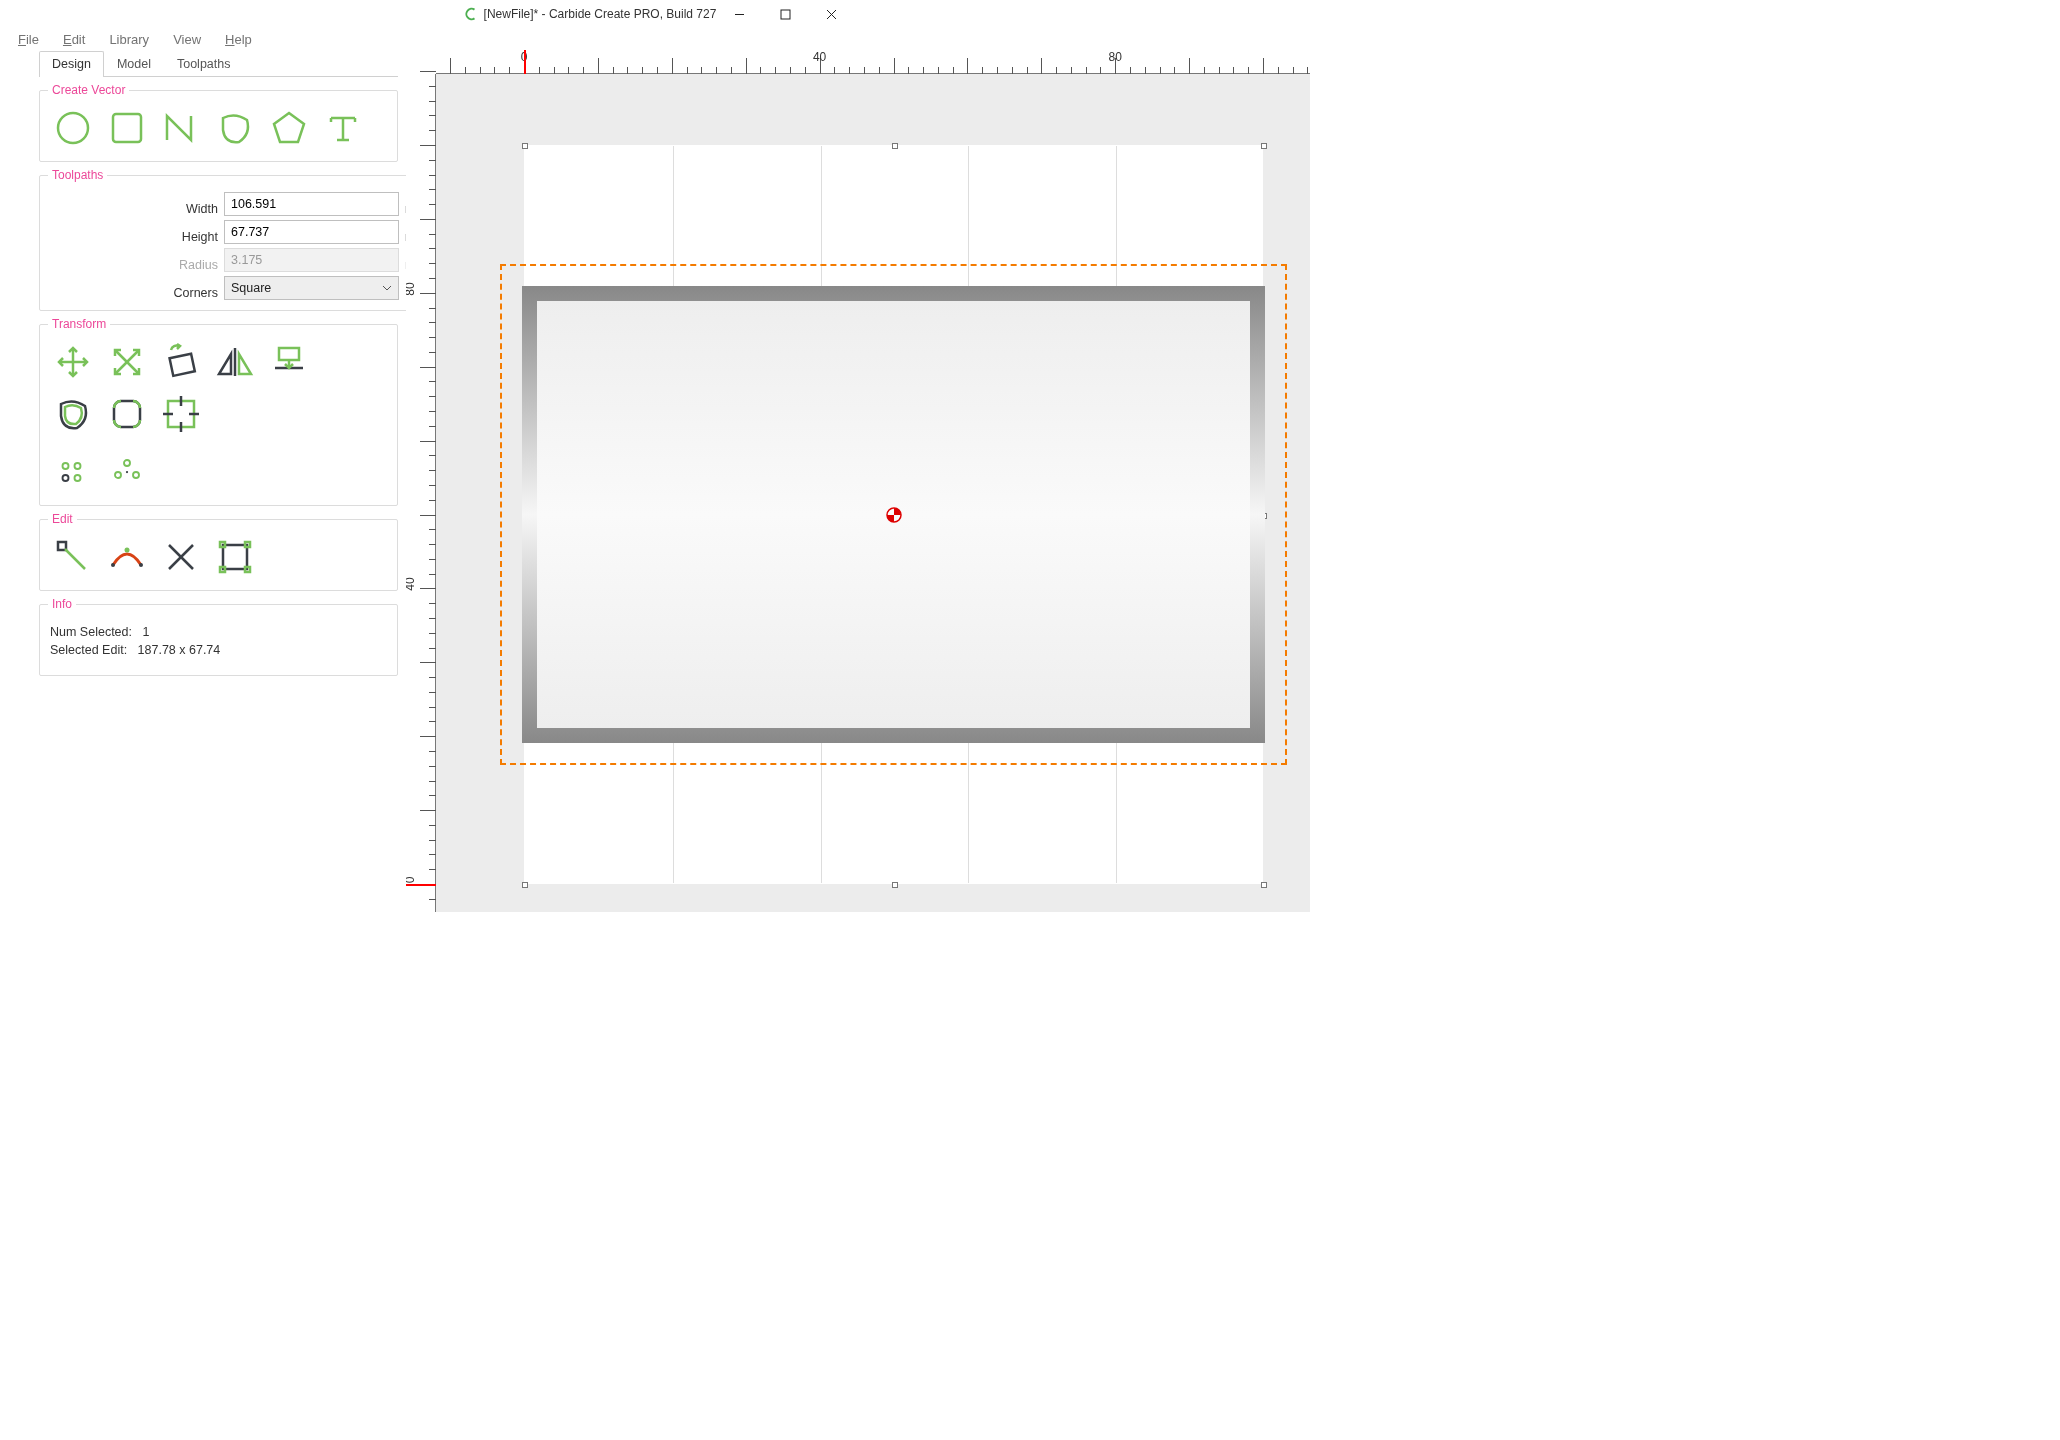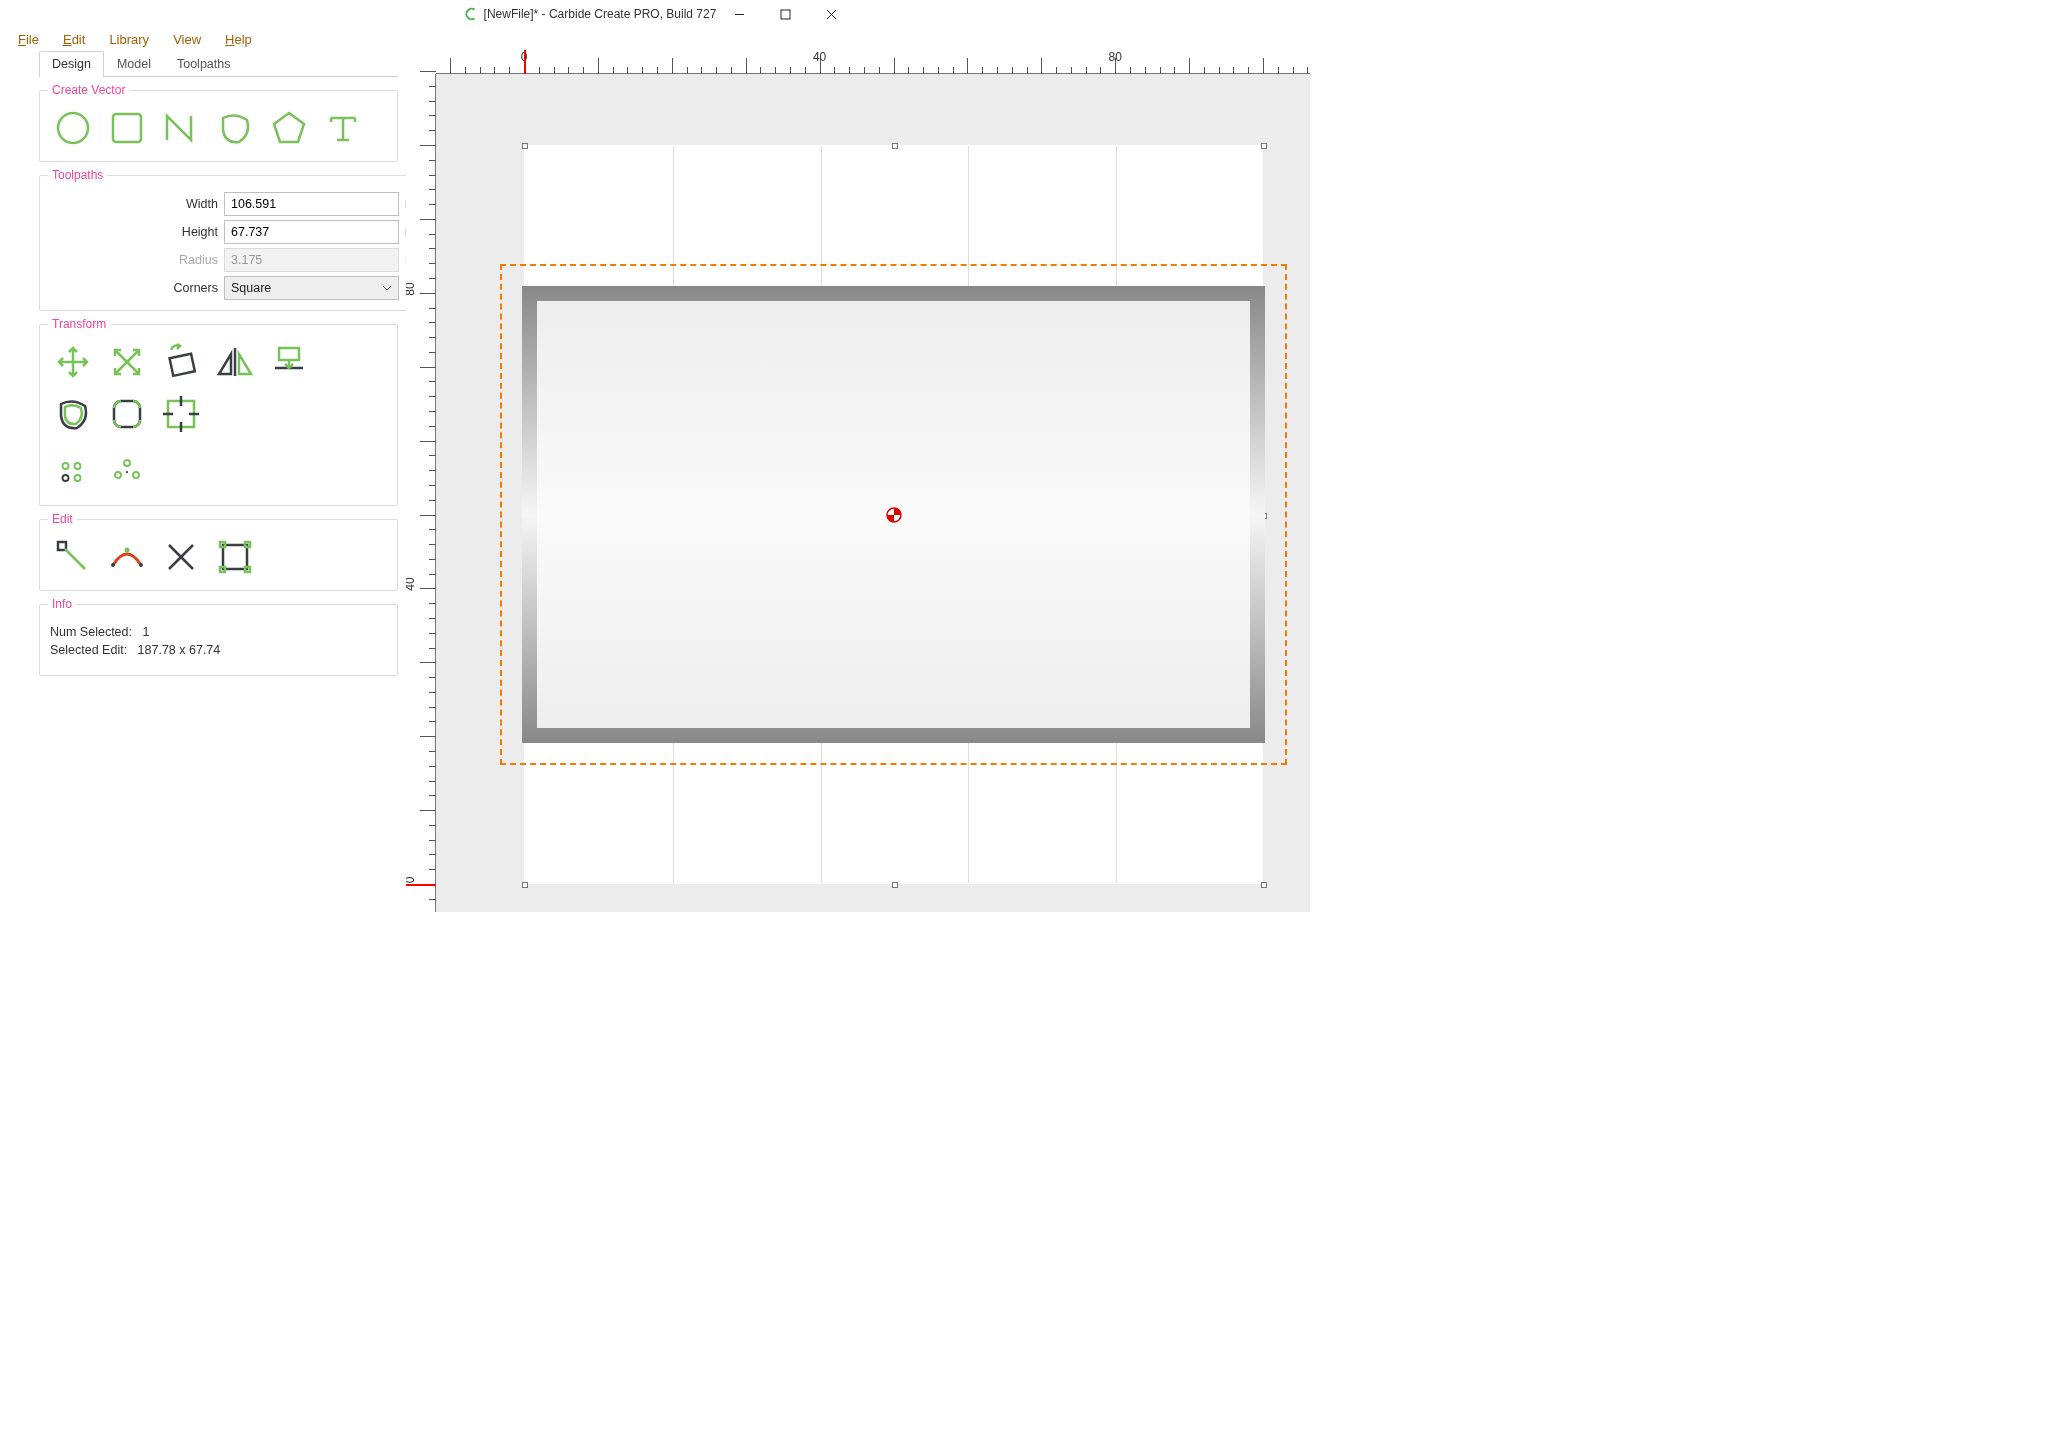--- a/index.html
+++ b/index.html
@@ -19,21 +19,21 @@
   }
   .titlebar-left { display: flex; align-items: center; gap: 6px; font-size: 12px; color: #333; }
   .app-icon { width: 14px; height: 14px; display: inline-flex; align-items: center; justify-content: center; }
   .titlebar-right { display: flex; }
   .win-btn { width: 46px; height: 28px; display: flex; align-items: center; justify-content: center; color: #333; }
   .win-btn svg { width: 11px; height: 11px; }
   .menubar {
     height: 22px; display: flex; align-items: center;
     padding: 0 6px; gap: 0;
   }
-  .menu-item { padding: 2px 12px; font-size: 13px; color: #a16207; }
+  .menu-item { padding: 2px 12px; font-size: 13px; color: #737373; }
   .menu-item span.mn { text-decoration: underline; }
   .content { flex: 1; display: flex; min-height: 0; padding-left: 31px; }
   .sidebar {
     width: 375px; padding: 0 8px 8px 8px;
     display: flex; flex-direction: column; gap: 6px;
     background: #fff;
   }
   .tabs { display: flex; border-bottom: 1px solid #d0d0d0; }
   .tab {
     padding: 5px 12px 6px 12px; font-size: 12.5px;
@@ -53,21 +53,21 @@
     font-size: 12px; color: #ec4899; padding: 0 4px;
   }
   .icon-row { display: flex; gap: 4px; flex-wrap: wrap; padding: 2px 0 0 0; }
   .tool-btn {
     width: 50px; height: 46px;
     display: flex; align-items: center; justify-content: center;
   }
   .tool-btn svg { width: 40px; height: 40px; }
   .cv-stroke { stroke: #79c159; stroke-width: 2.5; fill: none; }
   .dark-stroke { stroke: #3a3f46; stroke-width: 2.5; fill: none; }
-  .param-row { display: flex; align-items: center; gap: 6px; margin-top: 4px; }
+  .param-row { display: flex; align-items: flex-end; gap: 6px; margin-top: 4px; }
   .param-label { width: 170px; text-align: right; color: #333; font-size: 12.5px; }
   .param-input {
     flex: 1; height: 24px; border: 1px solid #bfbfbf; padding: 2px 6px;
     font-family: inherit; font-size: 12.5px; background: #fff;
   }
   .param-input[disabled] {
     background: #f2f2f2; color: #999; border-color: #dcdcdc;
   }
   .param-unit { width: 28px; font-size: 12px; color: #333; }
   .select {

